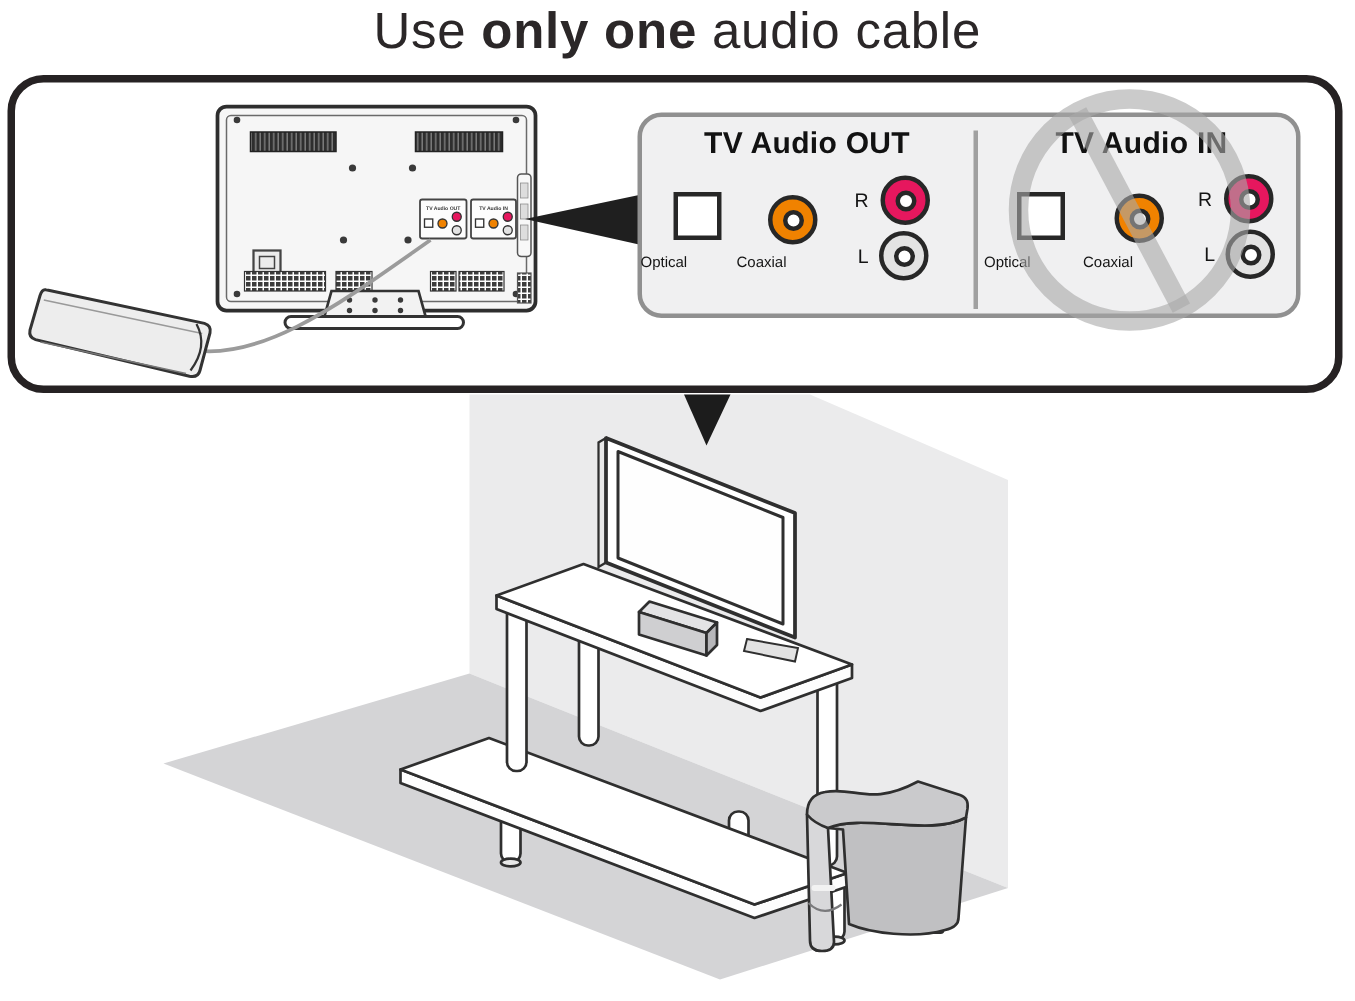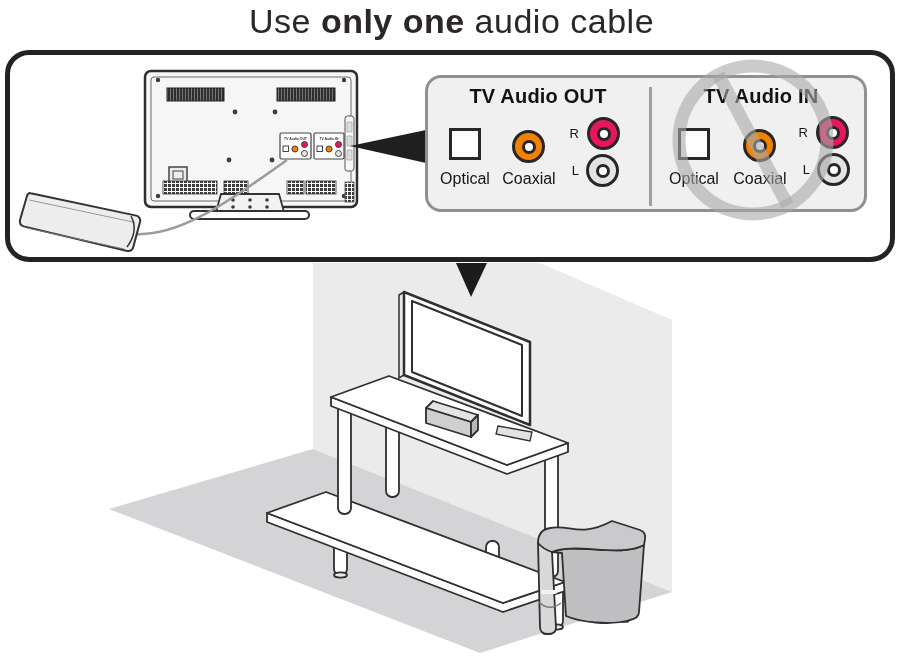--- a/index.html
+++ b/index.html
@@ -17,21 +17,21 @@
   .divider{position:absolute;left:221px;top:9px;width:2.5px;height:119px;background:#a0a0a0;}
   .ptitle{position:absolute;top:7px;width:200px;text-align:center;font-size:20px;font-weight:700;
           color:#121212;letter-spacing:.2px;}
   .port-square{position:absolute;width:26px;height:26px;background:#fff;border:3.5px solid #272727;}
   .rca{position:absolute;width:27px;height:27px;border-radius:50%;border:3.5px solid #272727;}
   .rca::after{content:'';position:absolute;left:50%;top:50%;transform:translate(-50%,-50%);
               width:8px;height:8px;background:#fff;border:3px solid #272727;border-radius:50%;}
   .rca.orange{background:#F08200}
   .rca.pink{background:#E6175E}
   .rca.gray{background:#E3E3E3}
-  .plabel{position:absolute;font-size:16px;color:#141414;text-align:center;width:76px;}
+  .plabel{position:absolute;font-size:10px;color:#141414;text-align:left;width:76px;}
   .rl-label{position:absolute;font-size:13px;color:#141414;width:16px;text-align:right;}
   .prohibition{position:absolute;left:665px;top:55px;z-index:4;}
 </style>
 </head>
 <body>
 
 <div class="stage">
 
   <div class="main-title"><span>Use </span><span class="b">only one</span><span> audio cable</span></div>
 

